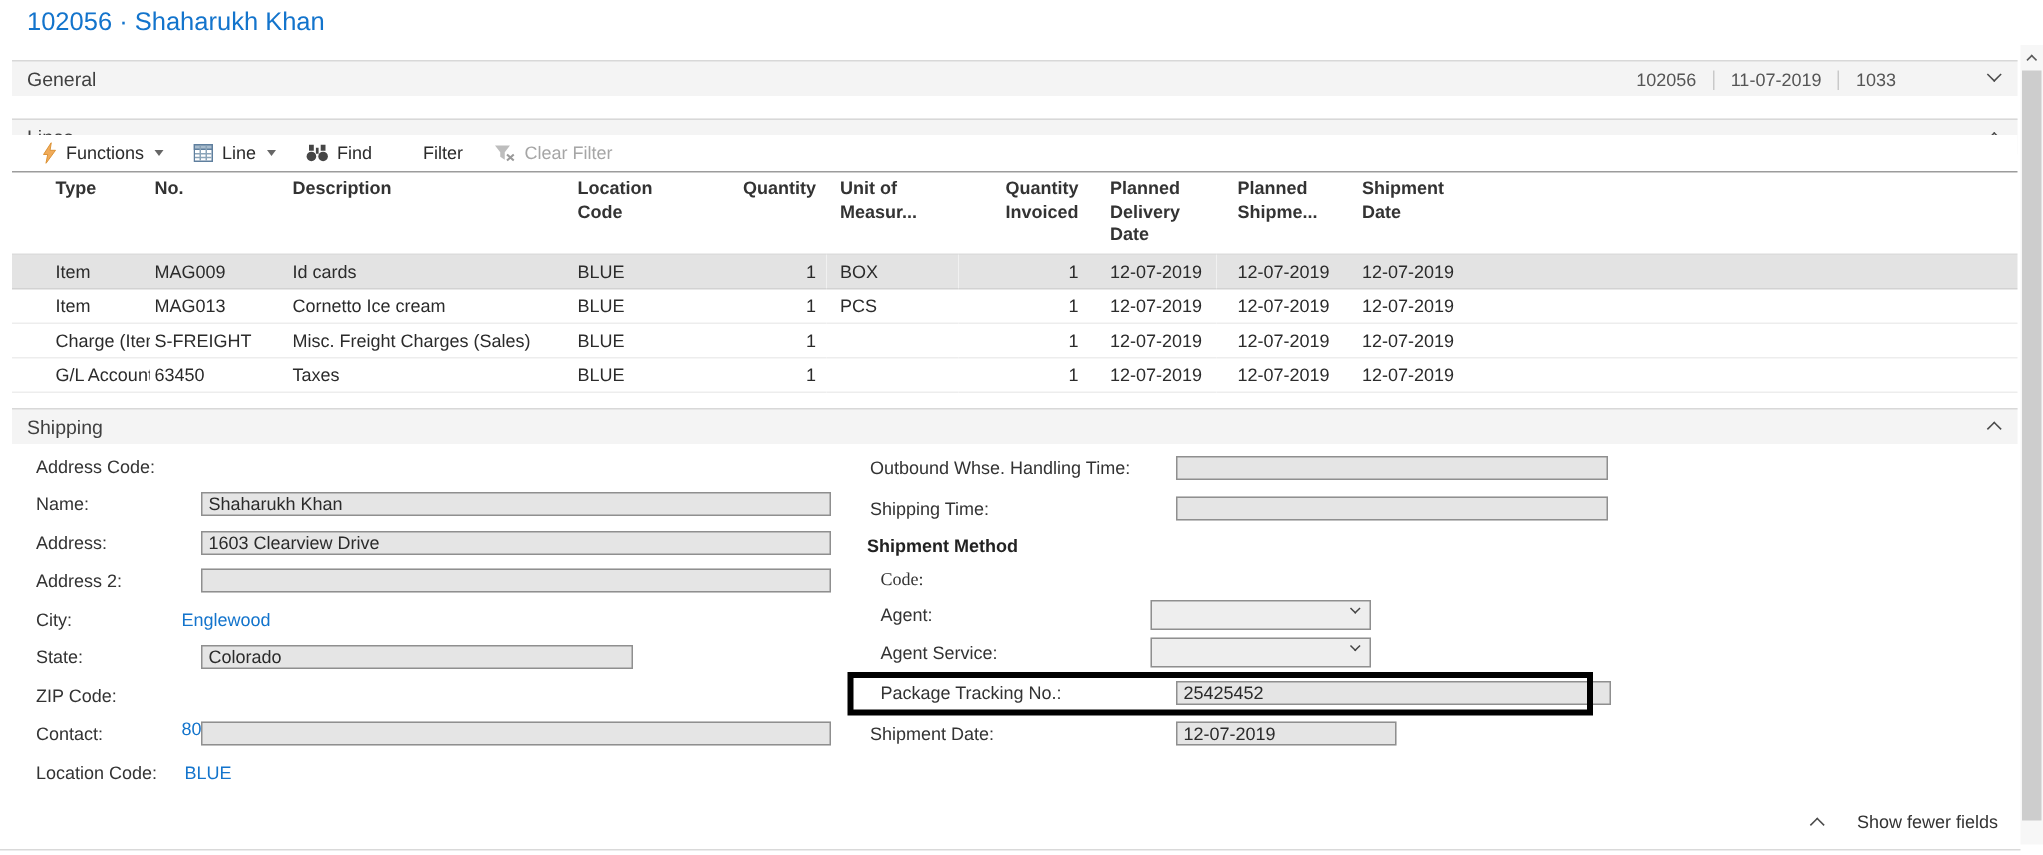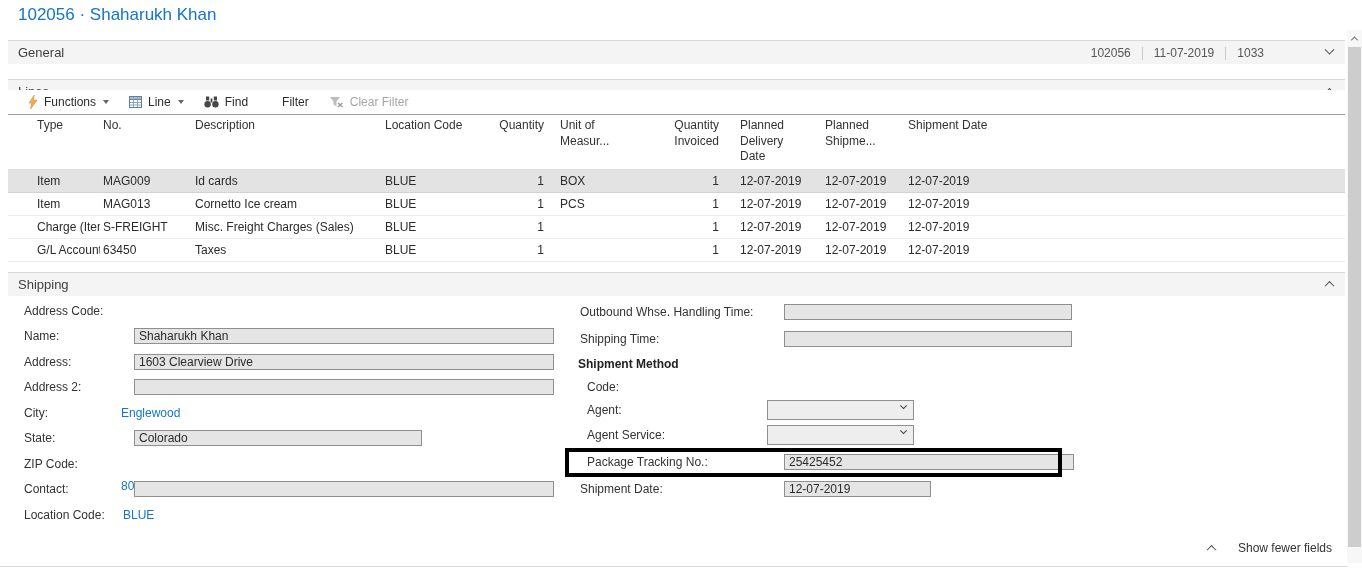--- a/index.html
+++ b/index.html
@@ -24,42 +24,42 @@
   .chev.sm { width:5px; height:5px; border-width:1.4px; }
 
   .toolbar { position:absolute; left:8px; top:90px; width:1337px; height:25px; background:#fff;
     border-bottom:1px solid #9c9c9c; display:flex; align-items:center; padding-left:10px; color:#2b2b2b; }
   .tb-btn { display:flex; align-items:center; gap:6px; padding:0 10px; height:100%; cursor:pointer; white-space:nowrap; }
   .tb-btn .caret { width:0; height:0; border-left:3.5px solid transparent; border-right:3.5px solid transparent;
     border-top:4px solid #666; margin-left:1px; }
   .tb-btn.disabled { color:#a6a6a6; cursor:default; }
 
   table.grid { position:absolute; left:8px; top:115px; width:1337px; border-collapse:collapse; table-layout:fixed; font-size:12px; }
-  .grid th { font-weight:normal; text-align:left; vertical-align:top; padding:3px 4px 4px 3px;
+  .grid th { font-weight:bold; text-align:left; vertical-align:top; padding:3px 4px 4px 3px;
     line-height:1.3; color:#333; height:39px; border-bottom:1px solid #dcdcdc; cursor:pointer; }
   .grid td { height:23px; padding:0 4px 0 3px; border-bottom:1px solid #ededed; color:#2b2b2b;
     white-space:nowrap; overflow:hidden; cursor:default; }
   .grid th.c-first, .grid td.c-first { padding-left:29px; }
   .grid th.num, .grid td.num { text-align:right; padding-right:7px; }
   .grid th.pad14, .grid td.pad14 { padding-left:14px; }
   .grid tr.selected td { background:#e3e3e3; border-bottom-color:#d2d2d2; }
 
   .ship-left { position:absolute; left:24px; top:298px; width:530px; }
   .ship-left .f-row { display:flex; align-items:center; height:25.5px; }
   .f-label { width:93px; flex:none; color:#333; white-space:nowrap; }
   .f-input { height:16px; background:#e5e5e5; border:1px solid #8f8f8f; font-family:"Liberation Sans",sans-serif;
     font-size:12px; color:#2b2b2b; padding:0 4px; outline:none;margin-left:17px; }
   .w-wide { width:428px; } .w-mid { width:288px; } .w-narrow { width:147px; } .w-track { width:290px; }
   .f-link { color:#1374cc; cursor:pointer; white-space:nowrap; }
 
   .ship-right { position:absolute; left:580px; top:298px; width:520px; }
   .ship-right .f-row { display:flex; align-items:center; }
   .ship-right .f-label { width:187px; }
   .ship-right .f-row.indent .f-label { padding-left:7px; width:187px; }
-  .r1,.r2 { height:27px; } .r3 { height:24px; } .r4 { height:21px; }
+  .r1,.r2 { height:27px; } .r3 { height:24px; } .r4 { height:21px;font-family:Liberation Serif, serif; }
   .r5,.r6 { height:25px; } .r7 { height:29px; position:relative; } .r8 { height:26px; }
   .group-label { font-weight:bold; color:#222; margin-left:-2px; }
 
   .f-select { width:147px; height:20px; background:#eee; border:1px solid #8f8f8f; position:relative; cursor:pointer; }
   .f-select .chev { position:absolute; right:7px; top:5px; border-color:#444; }
 
   .highlight-rect { position:absolute; left:-15px; top:1px; width:497px; height:29px;
     border:4px solid #000; pointer-events:none; }
 
   .show-fewer { position:absolute; top:541px; right:30px; display:flex; align-items:center; gap:23px;

